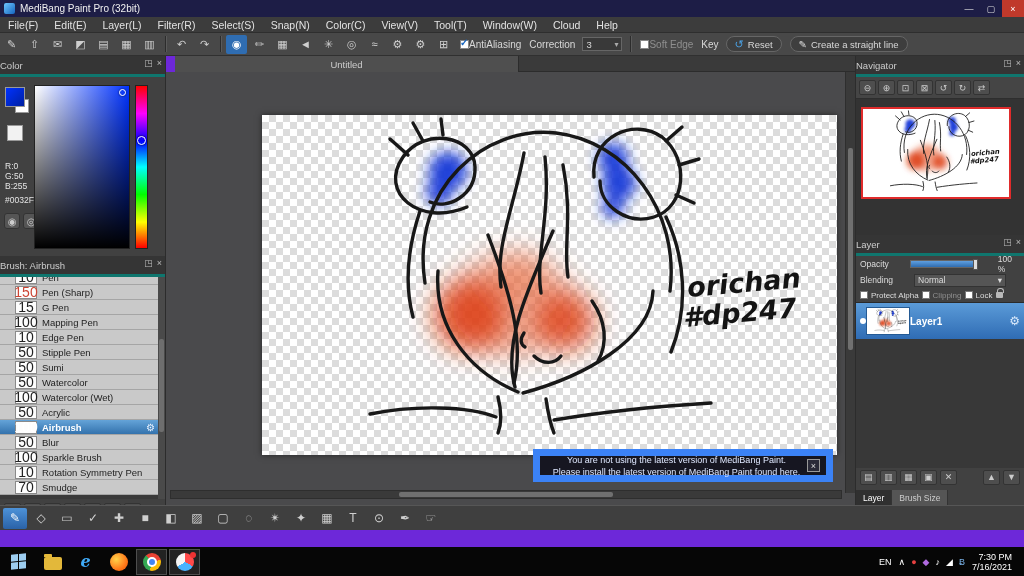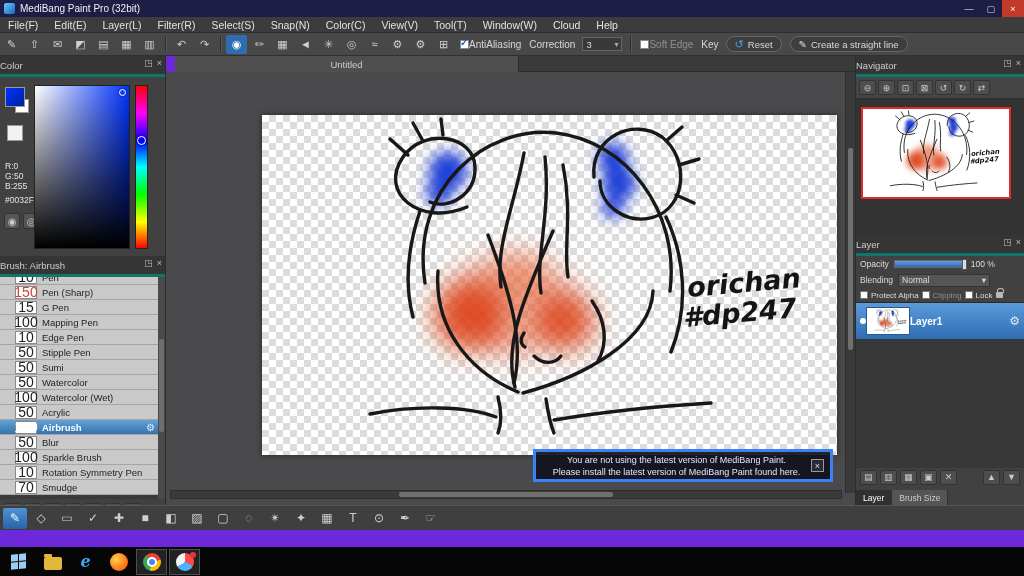--- a/index.html
+++ b/index.html
@@ -89,31 +89,31 @@
       background-image:linear-gradient(45deg,#dcdcdc 25%,transparent 25%,transparent 75%,#dcdcdc 75%),
                        linear-gradient(45deg,#dcdcdc 25%,#fff 25%,#fff 75%,#dcdcdc 75%);
       background-size:14px 14px;background-position:0 0,7px 7px}
   .art{width:100%;height:100%;display:block}
   .hand{font-family:"DejaVu Sans",sans-serif;font-style:italic;font-weight:bold;font-size:27px;fill:#141414}
   .hscroll{position:absolute;left:4px;bottom:6px;width:672px;height:9px;background:#3a3a3a;border:1px solid #2e2e2e}
   .hscroll i{position:absolute;left:34%;top:1px;width:32%;height:5px;background:#707070;border-radius:2px}
   .vscroll{position:absolute;right:0;top:0;width:10px;height:421px;background:#3a3a3a;border-left:1px solid #2e2e2e}
   .vscroll i{position:absolute;top:18%;left:2px;width:5px;height:48%;background:#707070;border-radius:2px}
   .notif{position:absolute;left:367px;top:377px;width:300px;height:33px;background:rgba(18,18,30,.93);
-         border:3px solid #3b82f6;display:flex;align-items:center;padding:0 6px}
+         border:7px solid #3b82f6;display:flex;align-items:center;padding:0 6px}
   .notif-text{flex:1;text-align:center;font-size:9px;line-height:12px;color:#dfe8ff}
   .notif-close{width:13px;height:13px;border:1px solid #999;display:flex;align-items:center;justify-content:center;
                color:#ddd;font-size:9px;background:#2a2a38;flex:none}
 
   
   .right-panel{position:absolute;left:855px;top:56px;width:169px;height:449px;background:#414141;border-left:1px solid #2c2c2c}
   .nav-icons{height:22px;display:flex;align-items:center;gap:2px;padding:0 3px;background:#454545;border-bottom:1px solid #2e2e2e}
   .nav-thumb-area{height:136px;background:#333;position:relative}
   .nav-thumb{position:absolute;left:5px;top:8px;width:150px;height:92px;background:#fff;border:2px solid #e02b2b}
-  .lp-row{display:flex;align-items:center;height:16px;padding:0 4px;font-size:8.5px;color:#ddd;gap:5px}
+  .lp-row{display:flex;align-items:center;height:16px;padding:0 4px;font-size:8.5px;color:#ddd;gap:21px}
   .slider{width:72px;height:8px;background:#1f1f1f;border:1px solid #666;position:relative}
   .slider i{position:absolute;left:0;top:0;height:100%;width:100%;background:linear-gradient(#5f9fe0,#2f6cb0)}
   .slider b{position:absolute;right:-2px;top:-2px;width:5px;height:11px;background:#ddd;border:1px solid #555}
   .lp-select{width:92px;height:13px;background:#555;border:1px solid #333;display:flex;align-items:center;
              justify-content:space-between;padding:0 3px;font-size:8.5px}
   .lp-checks{display:flex;align-items:center;gap:3px;height:14px;padding:0 4px;font-size:8px;color:#ddd;white-space:nowrap}
   .cb2{width:8px;height:8px;background:#fff;border:1px solid #777;flex:none}
   .lock-ic{width:7px;height:6px;background:#b9b9b9;border-radius:1px;position:relative;margin-left:1px;flex:none}
   .lock-ic::before{content:"";position:absolute;left:1px;top:-4px;width:5px;height:4px;border:1.5px solid #b9b9b9;
                    border-bottom:none;border-radius:3px 3px 0 0}
@@ -554,15 +554,30 @@
           <span class="app-glyph firefox"></span>
         </div>
         <div class="tb-app active">
           <span class="app-glyph chrome"></span>
         </div>
         <div class="tb-app active">
           <span class="app-glyph medibang"></span>
           <span class="badge"></span>
         </div>
       </div>
+    <div class="tray">
+      <span>EN</span>
+      <span style="display:flex;gap:6px;align-items:center">
+          <span style="color: rgb(255, 255, 255);">∧</span>
+          <span style="color: rgb(230, 64, 64);">●</span>
+          <span style="color: rgb(176, 106, 224);">◆</span>
+          <span style="color: rgb(255, 255, 255);">♪</span>
+          <span style="color: rgb(255, 255, 255);">◢</span>
+          <span style="color: rgb(122, 179, 232);">Ƀ</span>
+        </span>
+      <span class="clock">
+        <div>7:30 PM</div>
+        <div>7/16/2021</div>
+      </span>
+    </div>
   </div>
 
 </div>
 
 </body></html>

